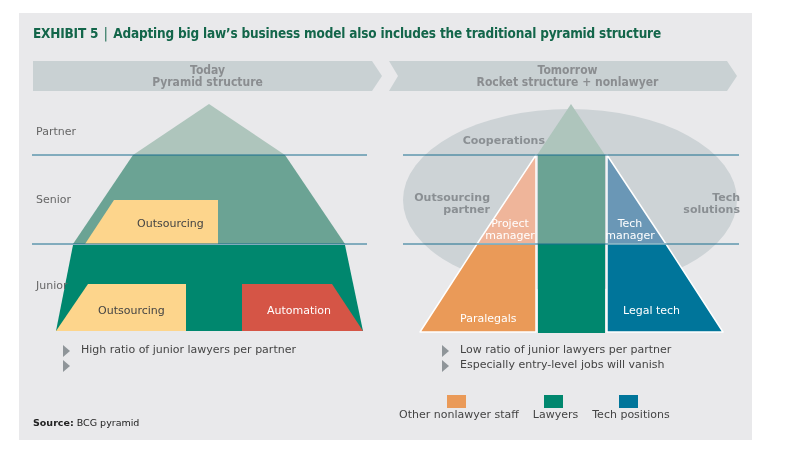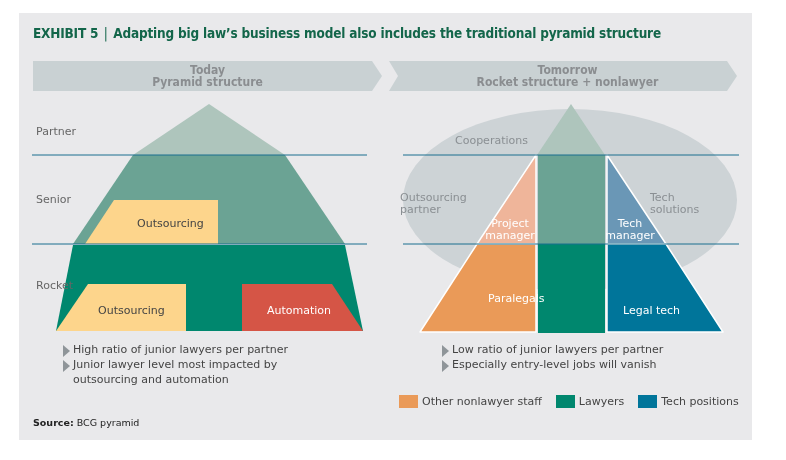--- a/index.html
+++ b/index.html
@@ -9,32 +9,32 @@
   .title { position: absolute; left: 33px; top: 25px; font-family: "DejaVu Sans Condensed", "DejaVu Sans", sans-serif;
            font-size: 14.5px; font-weight: bold; color: #13664a; letter-spacing: -0.2px; white-space: nowrap;
            transform: scaleX(0.93); transform-origin: left center; }
   .title .sep { font-weight: normal; color: #13664a; margin: 0 2px; }
   svg.diagram { position: absolute; left: 0; top: 0; }
   .banner-text { position: absolute; text-align: center; color: #8a8d90; font-weight: bold; font-size: 12px; line-height: 12px;
                  font-family: "DejaVu Sans", sans-serif; transform: scaleX(0.9); }
   .lvl { position: absolute; color: #666; font-size: 11px; font-family: "DejaVu Sans", sans-serif; }
   .seg-label { position: absolute; font-size: 11px; color: #444; font-family: "DejaVu Sans", sans-serif; white-space: nowrap; }
   .seg-label.white { color: #ffffff; }
-  .gray-label { position: absolute; text-align: left; color: #8a8f93; font-weight: normal; font-size: 11px; line-height: 12px;
+  .gray-label { position: absolute; text-align: right; color: #8a8f93; font-weight: bold; font-size: 11px; line-height: 12px;
                 font-family: "DejaVu Sans", sans-serif; }
   .white-label { position: absolute; text-align: center; color: #ffffff; font-size: 11px; line-height: 12px;
                  font-family: "DejaVu Sans", sans-serif; }
   .bullets { position: absolute; font-size: 11px; color: #444; line-height: 15px; font-family: "DejaVu Sans", sans-serif; }
-  .bullet { position: relative; padding-left: 10px; }
+  .bullet { position: relative; padding-left: 18px; }
   .bullet .tri { position: absolute; left: 0; top: 3px; width: 0; height: 0;
                  border-top: 6px solid transparent; border-bottom: 6px solid transparent; border-left: 7px solid #8f9599; }
   .source { position: absolute; left: 33px; top: 417px; font-size: 9.5px; color: #222; font-family: "DejaVu Sans", sans-serif; }
   .source b { font-weight: bold; }
   .legend { position: absolute; left: 399px; top: 395px; display: flex; align-items: center; font-size: 11px; color: #444; }
-  .legend-item { display: flex; align-items: center; margin-right: 14px; }
+  .legend-item { display: flex; align-items: center; margin-right: 14px; flex-direction: column; }
   .swatch { width: 19px; height: 13px; margin-right: 4px; }
 </style>
 </head>
 <body>
 
 <div class="panel"></div>
 
 <div class="title">
   <span>EXHIBIT 5</span><span class="sep"> | </span><span>Adapting big law’s business model also includes the traditional pyramid structure</span>
 </div>
@@ -69,21 +69,21 @@
   <div>Today</div>
   <div>Pyramid structure</div>
 </div>
 <div class="banner-text" style="left:398px; top:64px; width:339px;">
   <div>Tomorrow</div>
   <div>Rocket structure + nonlawyer</div>
 </div>
 
 <div class="lvl" style="left:36px; top:125px;">Partner</div>
 <div class="lvl" style="left:36px; top:193px;">Senior</div>
-<div class="lvl" style="left:36px; top:279px;">Rocket</div>
+<div class="lvl" style="left:36px; top:279px;">Junior</div>
 
 <div class="seg-label" style="left:137px; top:217px;">Outsourcing</div>
 <div class="seg-label" style="left:98px; top:304px;">Outsourcing</div>
 <div class="seg-label white" style="left:267px; top:304px;">Automation</div>
 
 <div class="gray-label" style="left:455px; top:135px; width:90px;">Cooperations</div>
 <div class="gray-label" style="left:400px; top:192px; width:90px;">
   <div>Outsourcing</div>
   <div>partner</div>
 </div>
@@ -93,26 +93,26 @@
 </div>
 
 <div class="white-label" style="left:480px; top:218px; width:60px;">
   <div>Project</div>
   <div>manager</div>
 </div>
 <div class="white-label" style="left:600px; top:218px; width:60px;">
   <div>Tech</div>
   <div>manager</div>
 </div>
-<div class="seg-label white" style="left:460px; top:292px;margin-left:28px;">Paralegals</div>
+<div class="seg-label white" style="left:460px; top:312px;">Paralegals</div>
 <div class="seg-label white" style="left:623px; top:304px;">Legal tech</div>
 
 <div class="bullets" style="left:63px; top:342px; width:240px;">
   <div class="bullet"><span class="tri"></span><span>High ratio of junior lawyers per partner</span></div>
-  <div class="bullet"><span class="tri"></span><span>Junior lawyer level most impacted by outsourcing and automation</span></div>
+  <div class="bullet"><span class="tri"></span></div>
 </div>
 <div class="bullets" style="left:442px; top:342px; width:300px;">
   <div class="bullet"><span class="tri"></span><span>Low ratio of junior lawyers per partner</span></div>
   <div class="bullet"><span class="tri"></span><span>Especially entry-level jobs will vanish</span></div>
 </div>
 
 <div class="legend">
   <div class="legend-item">
     <span class="swatch" style="background:#ea9a58"></span>
     <span>Other nonlawyer staff</span>

